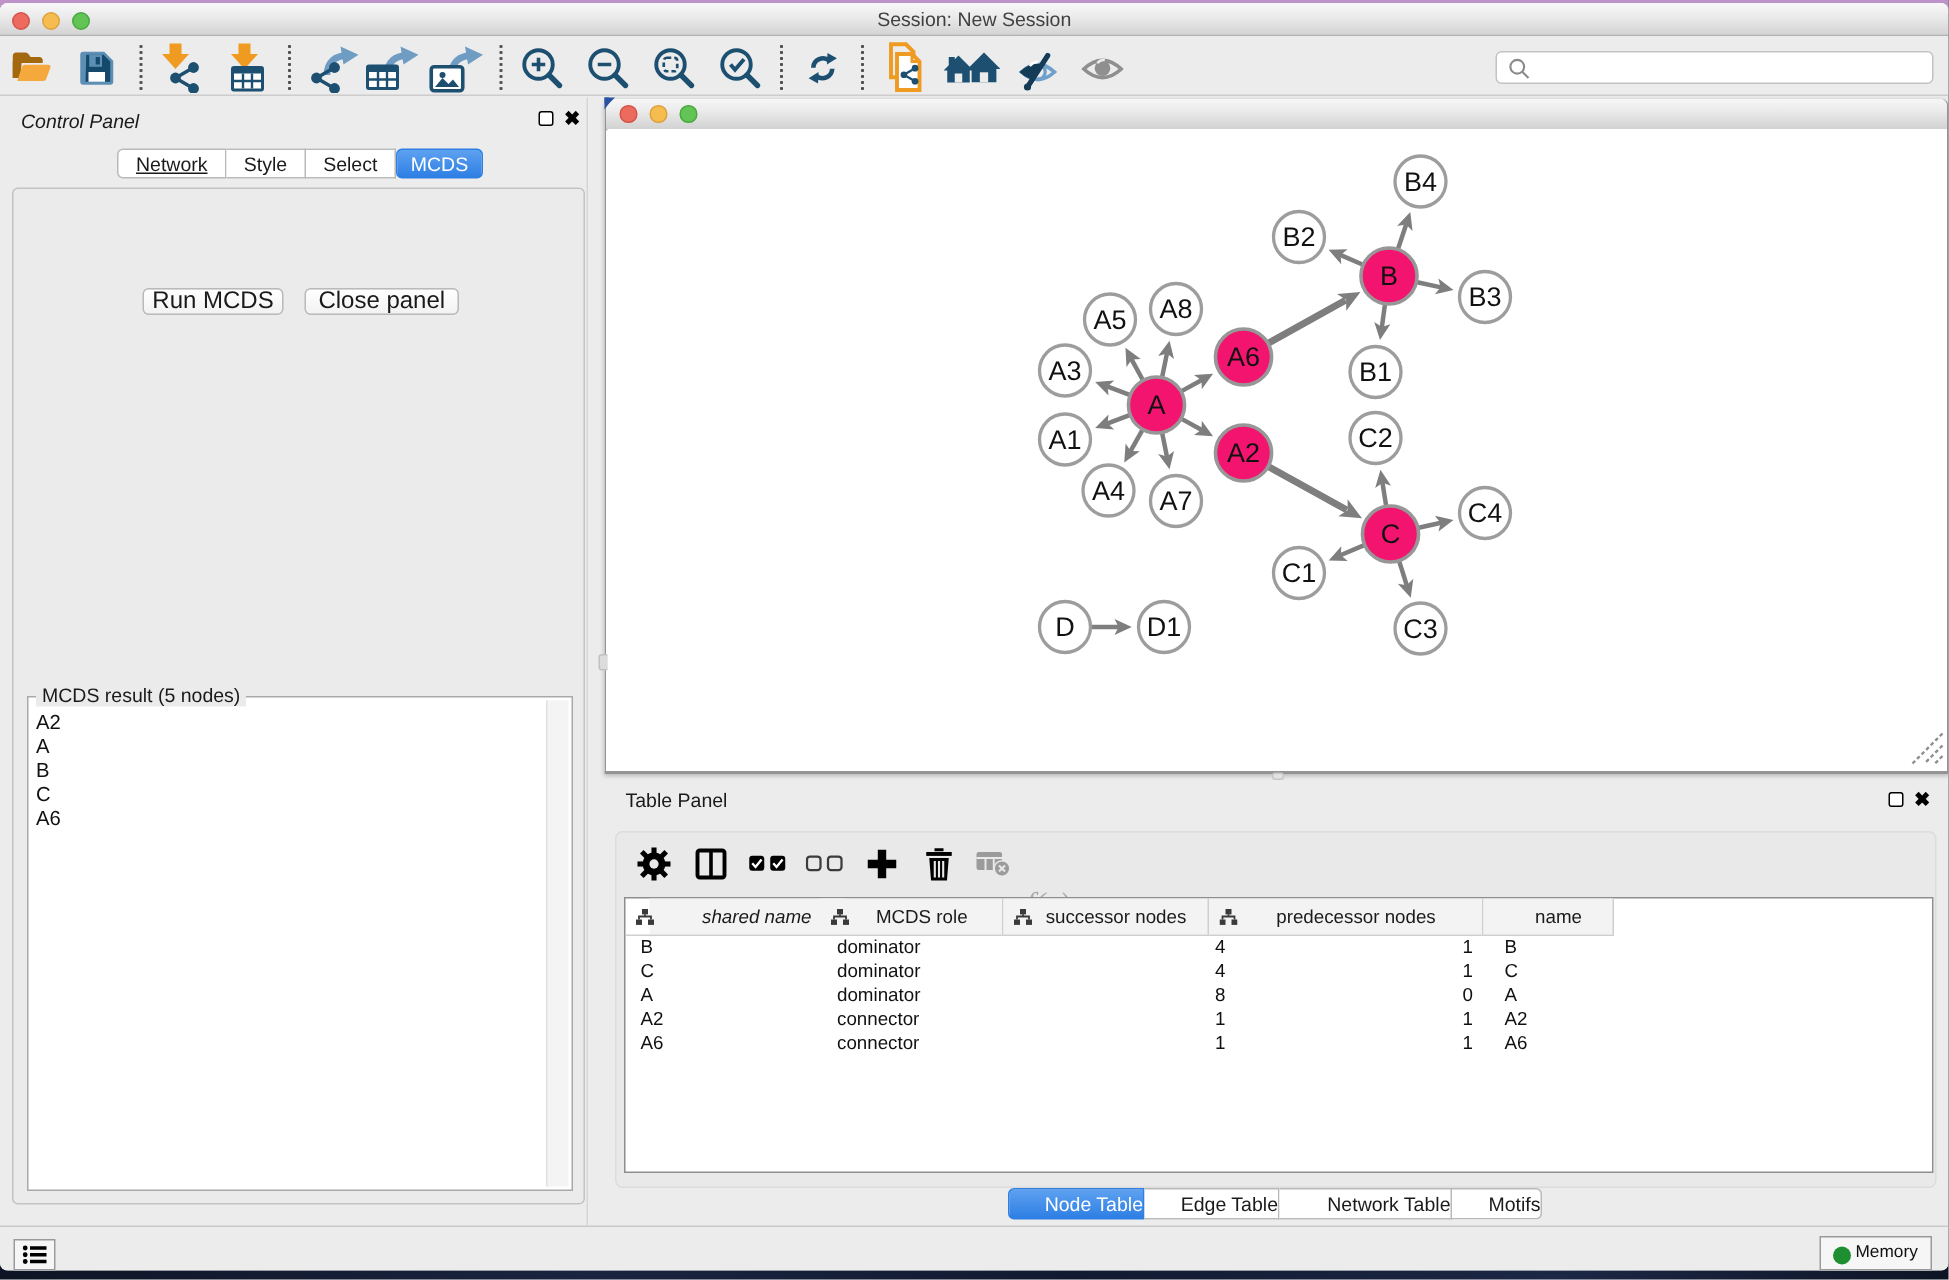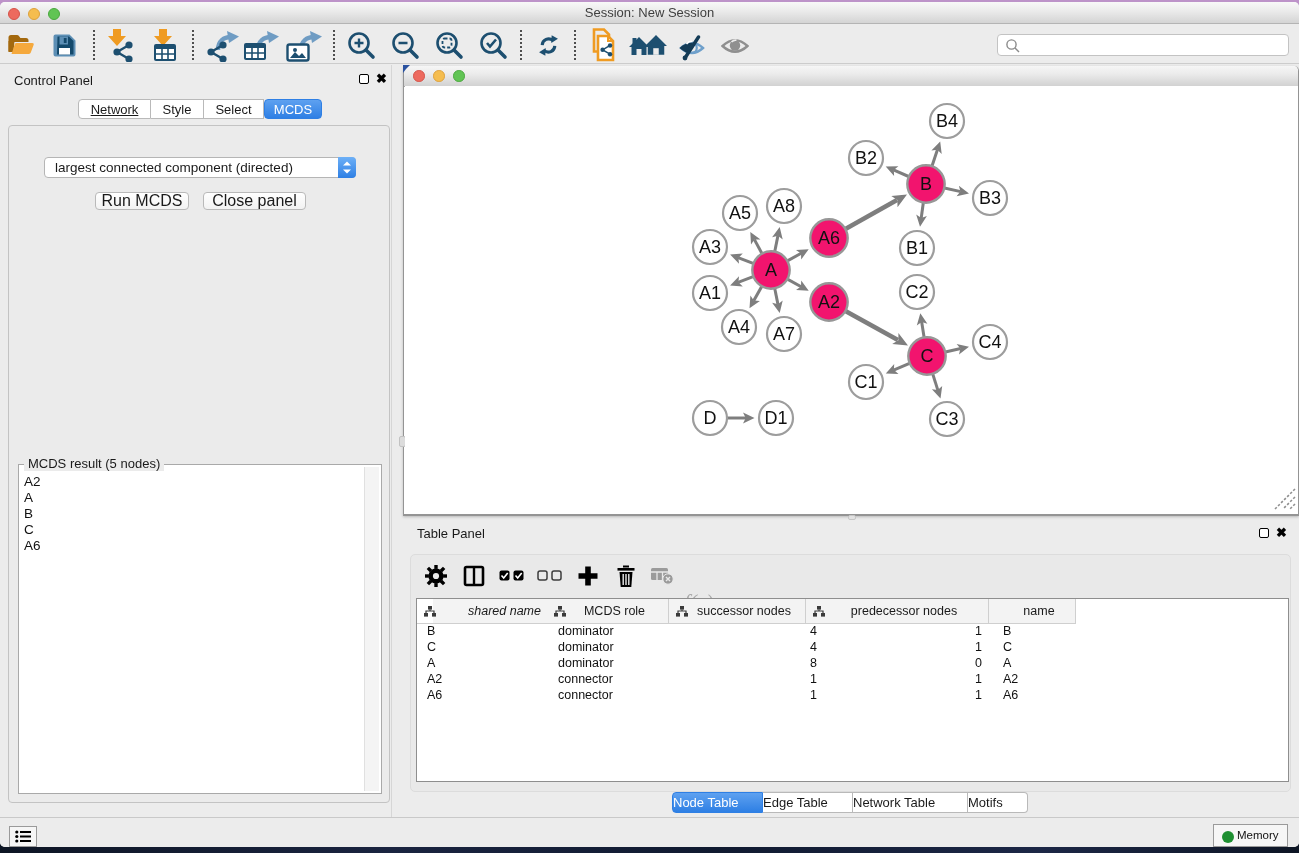--- a/index.html
+++ b/index.html
@@ -20,21 +20,21 @@
   background:#ececec; border-bottom:1px solid #cccccc; }
 .sep { position:absolute; top:5px; height:30px; width:2px;
   background-image:radial-gradient(circle at 1px 1px, #4e4e4e 0.9px, rgba(0,0,0,0) 1.1px);
   background-size:2px 4px; }
 .tbi { position:absolute; top:4px; }
 #searchbox { position:absolute; left:997px; top:9px; width:292px; height:22px;
   background:#ffffff; border:1px solid #c3c3c3; border-radius:4px; }
 #main { position:absolute; left:0; top:63px; width:1299px; height:754px; background:#ececec; }
 #vdiv { position:absolute; left:391px; top:0; width:1px; height:754px; background:#d6d6d6; }
 
-#cp-title { position:absolute; left:14px; top:8px; font-size:13px; color:#1a1a1a; }
+#cp-title { position:absolute; left:14px; top:8px; font-size:13px; color:#1a1a1a;font-style:italic; }
 .paneicon-sq { position:absolute; width:10px; height:10px; border:1.6px solid #000; border-radius:2px; background:#fff; }
 .paneicon-x { position:absolute; font-size:13px; font-weight:bold; color:#000; }
 #cp-tabs { position:absolute; left:78px; top:34px; height:20px; }
 .tab { position:absolute; top:0; height:20px; background:#fff; border:1px solid #b9b9b9;
   font-size:13px; color:#1a1a1a; text-align:center; line-height:19px; }
 .tab.sel { background:linear-gradient(#5ea1f0,#2e7fe4); color:#fff; border:1px solid #2e7fe4; }
 #cp-box { position:absolute; left:8px; top:60px; width:382px; height:678px;
   border:1px solid #c3c3c3; border-radius:4px; background:#ebebeb; }
 #opt-label { position:absolute; left:0; width:100%; top:12px; text-align:center; font-size:13px; color:#1a1a1a; }
 #combo { position:absolute; left:35px; top:31px; width:312px; height:21px; background:#fff;
@@ -55,21 +55,21 @@
 #tp-box { position:absolute; left:410px; top:489px; width:881px; height:238px;
   background:#e9e9e9; border:1px solid #dcdcdc; border-radius:5px; }
 #tp-table { position:absolute; left:416px; top:533px; width:873px; height:184px;
   background:#fff; border:1px solid #8e8e8e; }
 .th-cell { position:absolute; top:0; height:24px; background:#f3f3f3; border-right:1px solid #cfcfcf;
   font-size:12.5px; color:#1a1a1a; text-align:center; line-height:24px; padding-left:14px; }
 #tp-header-line { position:absolute; left:0; top:24px; width:659px; height:1px; background:#cfcfcf; }
 .trow { position:absolute; font-size:12.5px; color:#111; }
 
 .btab { position:absolute; top:0; height:21px; background:#fff; border:1px solid #b9b9b9;
-  font-size:13px; color:#1a1a1a; text-align:left; line-height:20px; }
+  font-size:13px; color:#1a1a1a; text-align:right; line-height:20px; }
 .btab.sel { background:linear-gradient(#5ea1f0,#2e7fe4); color:#fff; border:1px solid #2e7fe4; }
 #statusbar { position:absolute; left:0; top:815px; width:1299px; height:30px;
   background:#ececec; border-top:1px solid #c9c9c9; }
 #sb-left { position:absolute; left:9px; top:8px; width:28px; height:21px; background:#f6f6f6;
   border:1px solid #9a9a9a; }
 #memory { position:absolute; right:11px; top:6px; width:75px; height:23px; background:#f6f6f6;
   border:1px solid #9a9a9a; font-size:11.5px; color:#111; }
 
 #netwin { position:absolute; left:403px; top:64px; width:896px; height:450px;
   background:#ffffff; border:1.5px solid #949494; border-top:none; border-bottom-width:2px; border-radius:5px 5px 0 0;
@@ -243,28 +243,20 @@
     <div id="cp-title">Control Panel</div>
     <div class="paneicon-sq" style="left:359px;top:9px;"></div>
     <div class="paneicon-x" style="left:376px;top:6px;">✖</div>
     <div id="cp-tabs">
       <div class="tab" style="left:0;width:73px;border-radius:4px 0 0 4px;text-decoration:underline;">Network</div>
       <div class="tab" style="left:73px;width:53px;border-left:none;">Style</div>
       <div class="tab" style="left:126px;width:60px;border-left:none;">Select</div>
       <div class="tab sel" style="left:186px;width:58px;border-radius:4px;">MCDS</div>
     </div>
     <div id="cp-box">
-      <div id="combo">largest connected component (directed)
-        <div id="combo-btn">
-            <svg style="position:absolute;left:3px;top:3px" width="12" height="15" viewBox="0 0 12 15">
-              <path d="M2,5.5 L6,1.5 L10,5.5 z" fill="#fff"></path>
-              <path d="M2,9.5 L6,13.5 L10,9.5 z" fill="#fff"></path>
-            </svg>
-          </div>
-      </div>
       <div class="btn" style="left:86px;top:66px;width:94px;">Run MCDS</div>
       <div class="btn" style="left:194px;top:66px;width:103px;">Close panel</div>
       <div id="mcds-fs">
         <div id="mcds-legend">MCDS result (5 nodes)</div>
         <div id="mcds-list">A2<br>A<br>B<br>C<br>A6</div>
         <div id="mcds-scroll"></div>
       </div>
     </div>
 
     <div id="tp-title">Table Panel</div>

